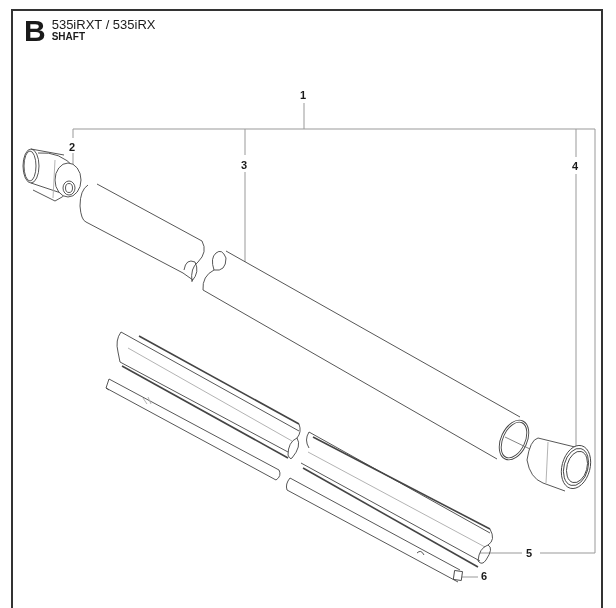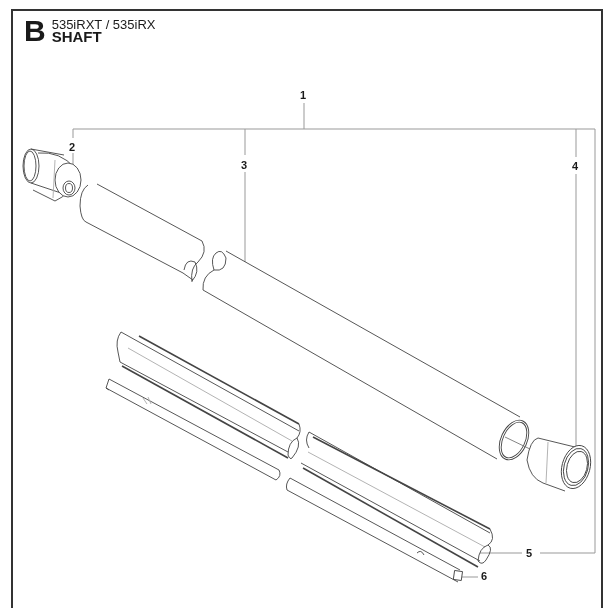--- a/index.html
+++ b/index.html
@@ -2,21 +2,21 @@
 <html><head>
   <meta charset="utf-8">
   <style>
     html, body { margin: 0; padding: 0; background: #ffffff; }
     body { width: 616px; height: 608px; position: relative; overflow: hidden; font-family: "Liberation Sans", sans-serif; }
     .frame { position: absolute; left: 11px; top: 9px; width: 592px; height: 620px; border: 2px solid #333333; border-bottom: none; box-sizing: border-box; }
     .header { position: absolute; left: 24px; top: 17px; display: flex; align-items: flex-start; }
     .section-letter { font-family: "Liberation Sans", sans-serif; font-weight: bold; font-size: 30px; line-height: 28px; color: #1a1a1a; margin-right: 6px; }
     .title-block { display: flex; flex-direction: column; padding-top: 2px; }
     .model-text { font-weight: normal; font-size: 13px; line-height: 12px; color: #1a1a1a; }
-    .name-text { font-weight: bold; font-size: 15px; line-height: 12px; color: #1a1a1a; }
+    .name-text { font-weight: bold; font-size: 10px; line-height: 12px; color: #1a1a1a; }
     svg.drawing { position: absolute; left: 0; top: 0; }
     .callout { position: absolute; font-weight: bold; font-size: 11px; color: #1a1a1a; line-height: 12px; }
   </style>
 </head>
 <body>
 
 <div class="frame"></div>
 
 <div class="header">
   <span class="section-letter">B</span>

